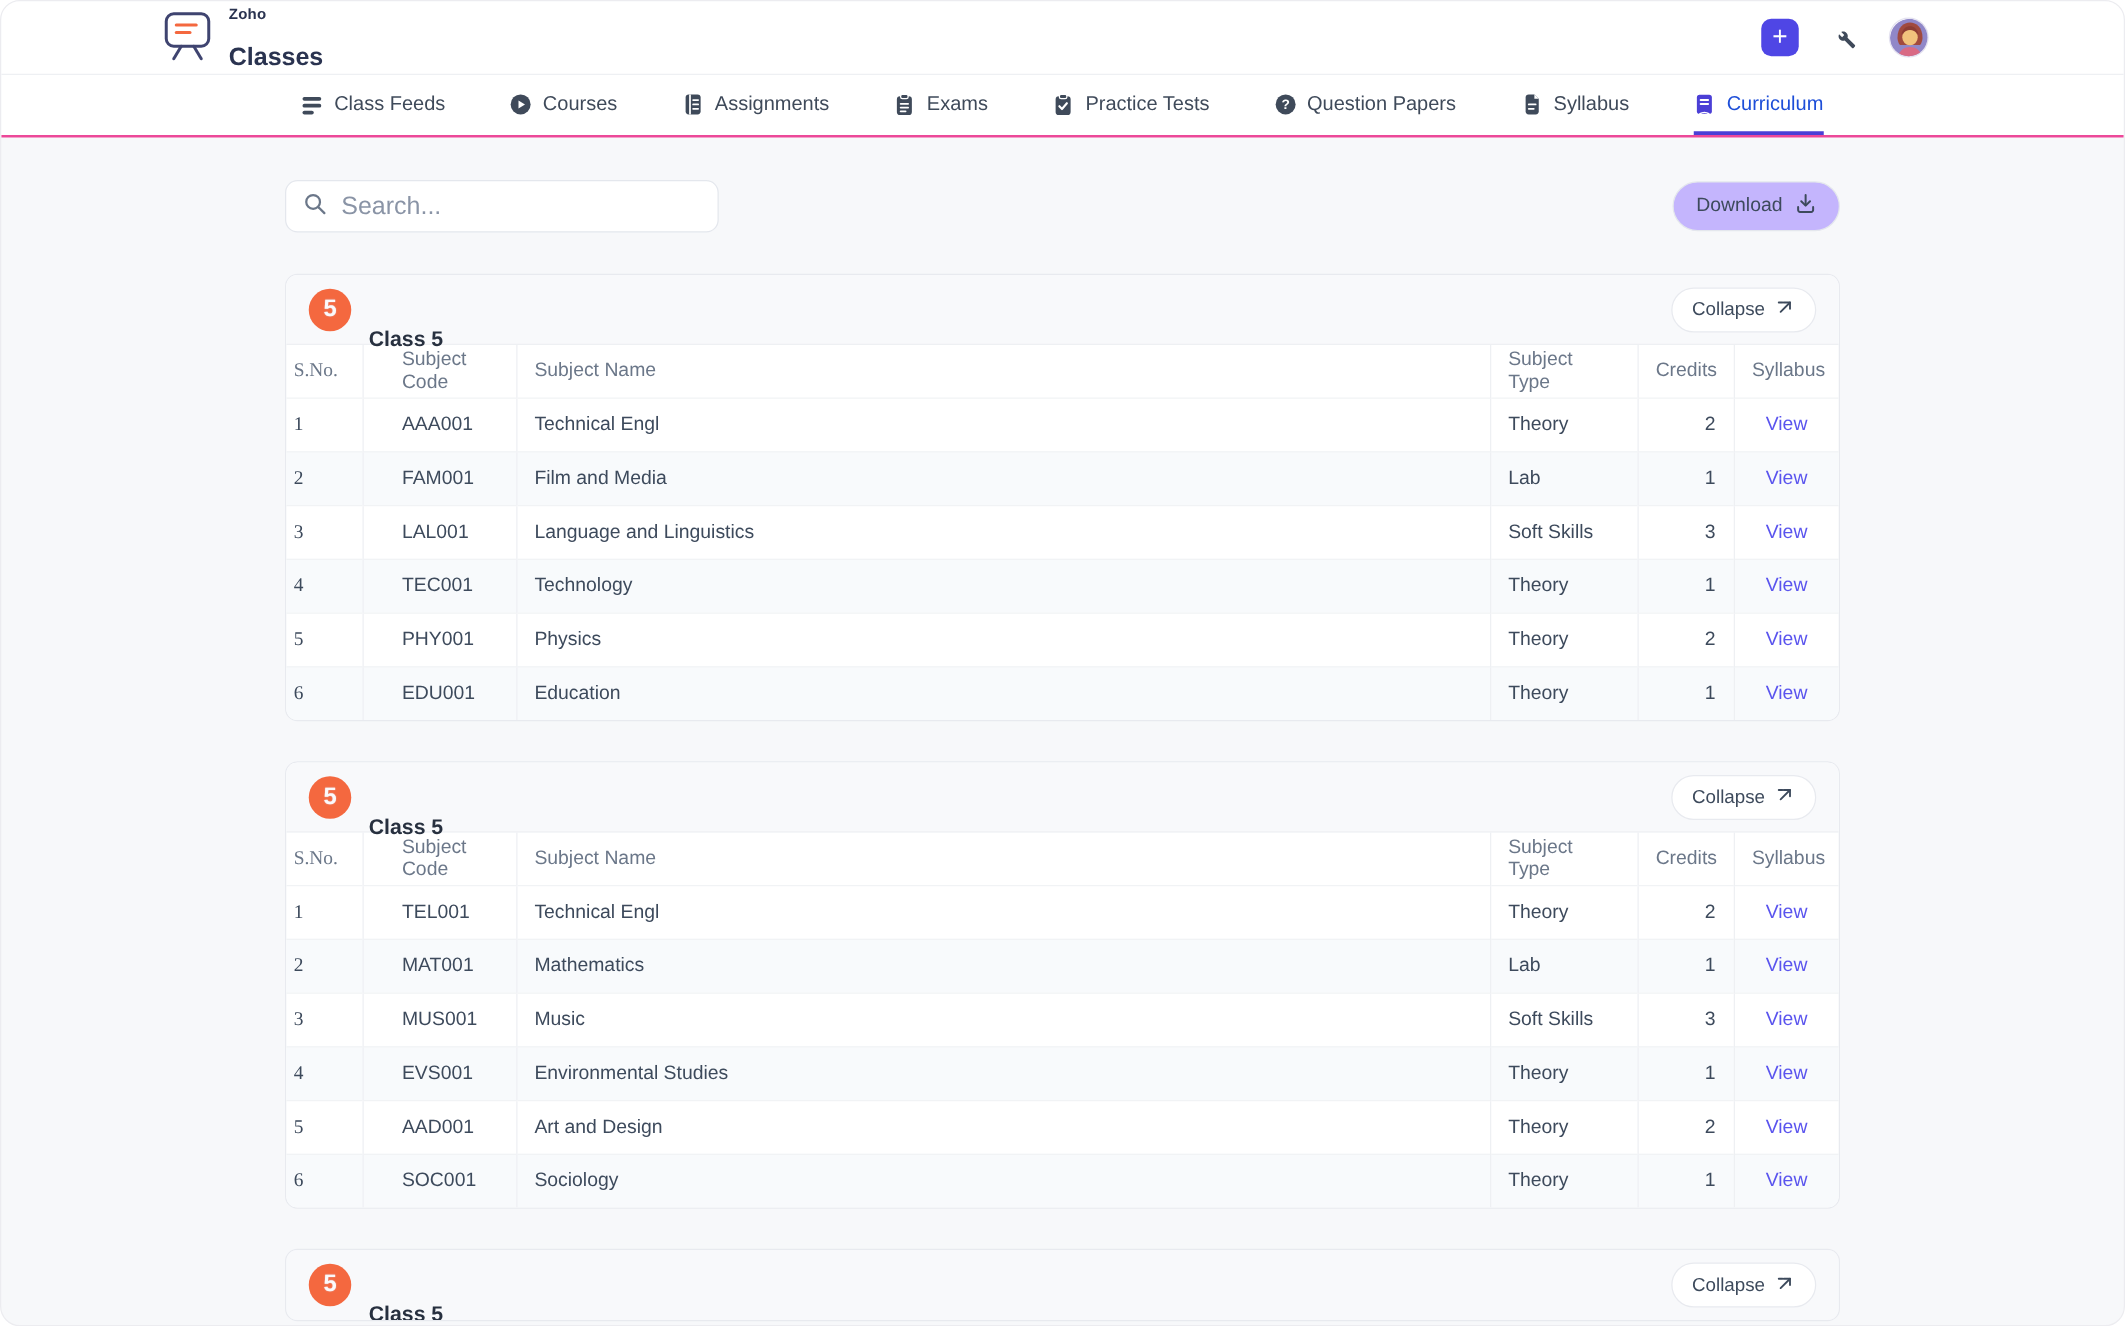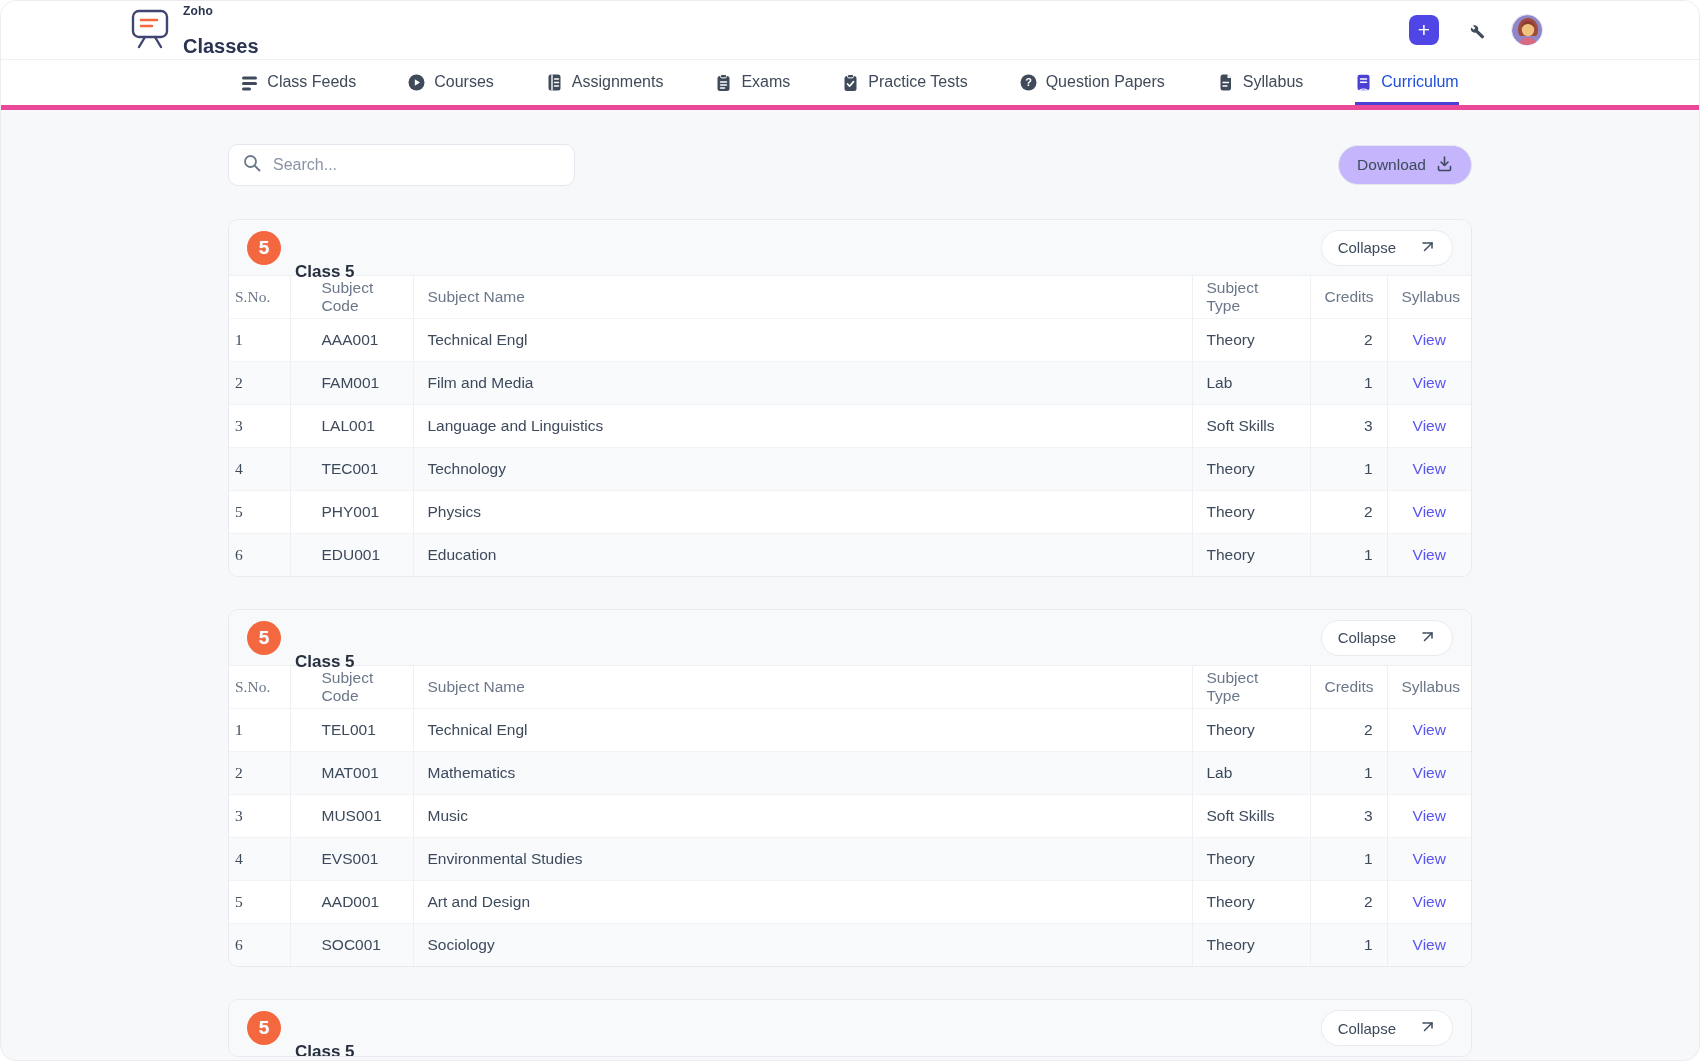--- a/index.html
+++ b/index.html
@@ -23,49 +23,49 @@
   .nav-item { font-size:16px; color:#45505f; cursor:pointer; white-space:nowrap; }
   .nav-item.active { background:#eef0fa; color:#4b43e0; padding:9px 16px; border-radius:10px; }
   .topbar-right { position:absolute; right:156px; top:0; height:100%; display:flex; align-items:center; gap:26px; }
   .add-btn { width:30px; height:30px; border-radius:8px; background:#4f46e5; color:#fff;
     display:flex; align-items:center; justify-content:center; font-size:21px; font-weight:400;
     border:none; cursor:pointer; padding-bottom:2px; }
   .wrench { display:flex; cursor:pointer; }
   .avatar { width:32px; height:32px; border-radius:50%; overflow:hidden; cursor:pointer; border:1px solid #e4e2f0; }
   
   .subnav {
-    height:50px; background:#fff; border-bottom:5px solid #ec4899;
+    height:50px; background:#fff; border-bottom:2px solid #ec4899;
     display:flex; align-items:stretch; justify-content:center; gap:52px;
   }
   .subtab { display:flex; align-items:center; gap:9px; font-size:16px; color:#3f4a5a;
     cursor:pointer; border-bottom:3px solid transparent; padding-top:2px; white-space:nowrap; }
   .subtab .ticon { display:flex; }
   .subtab.active { color:#1d4ed8; border-bottom-color:#4b3fd6; font-weight:400; }
   
   .content { padding:34px 227px 0; }
   .toolbar { display:flex; justify-content:space-between; align-items:center; margin-bottom:33px; }
   .search-box { width:347px; height:42px; background:#fff; border:1px solid #e4e7ed; border-radius:10px;
     display:flex; align-items:center; padding:0 14px; gap:10px; }
-  .search-box input { border:none; outline:none; font-size:16px; color:#33405a; width:100%;
+  .search-box input { border:none; outline:none; font-size:20px; color:#33405a; width:100%;
     font-family:"Liberation Sans", sans-serif; background:transparent; }
   .search-box input::placeholder { color:#8a94a6; }
   .download-btn { height:40px; padding:0 18px; border-radius:20px; background:#c4b5fd;
     border:1px solid #e4e7ed; display:flex; align-items:center; gap:10px; font-size:15.5px;
     color:#3d4a5c; cursor:pointer; font-family:"Liberation Sans", sans-serif; }
   
   .card { background:#fff; border:1px solid #e8eaef; border-radius:10px; margin-bottom:32px; overflow:hidden; }
   .card-header { height:56px; background:#f8f9fb; display:flex; align-items:center;
     padding:0 18px; border-bottom:1px solid #eef0f3; }
   .class-badge { width:34px; height:34px; border-radius:50%; background:#f4683f;
     display:flex; align-items:center; justify-content:center;
     color:rgba(255,255,255,0.88); font-size:19px; font-weight:700;
     text-shadow:0 0 1px #d9d4e4; }
   .card-title { margin-left:14px; font-size:17px; font-weight:700; color:#27303f;margin-top:48px; }
   .collapse-btn { margin-left:auto; height:36px; padding:0 16px; border-radius:18px;
-    border:1px solid #e8eaef; background:#fff; display:flex; align-items:center; gap:25px;
+    border:1px solid #e8eaef; background:#fff; display:flex; align-items:center; gap:9px;
     font-size:15px; color:#3d4a5c; cursor:pointer; font-family:"Liberation Sans", sans-serif; }
   
   table { width:100%; border-collapse:collapse; table-layout:fixed; font-size:15.5px; color:#3d4a5c; }
   th { height:42px; font-weight:400; color:#6b7789; text-align:left; padding:0 14px;
     border-right:1px solid #eef0f3; }
   td { height:43px; padding:0 14px; border-right:1px solid #eef0f3; border-top:1px solid #f1f3f5; }
   th:last-child, td:last-child { border-right:none; }
   tbody tr:nth-child(even) td { background:#f8fafc; }
   .c-sno { text-align:left; padding:0 6px;font-family:Liberation Serif, serif; }
   .c-credits { text-align:right; }

